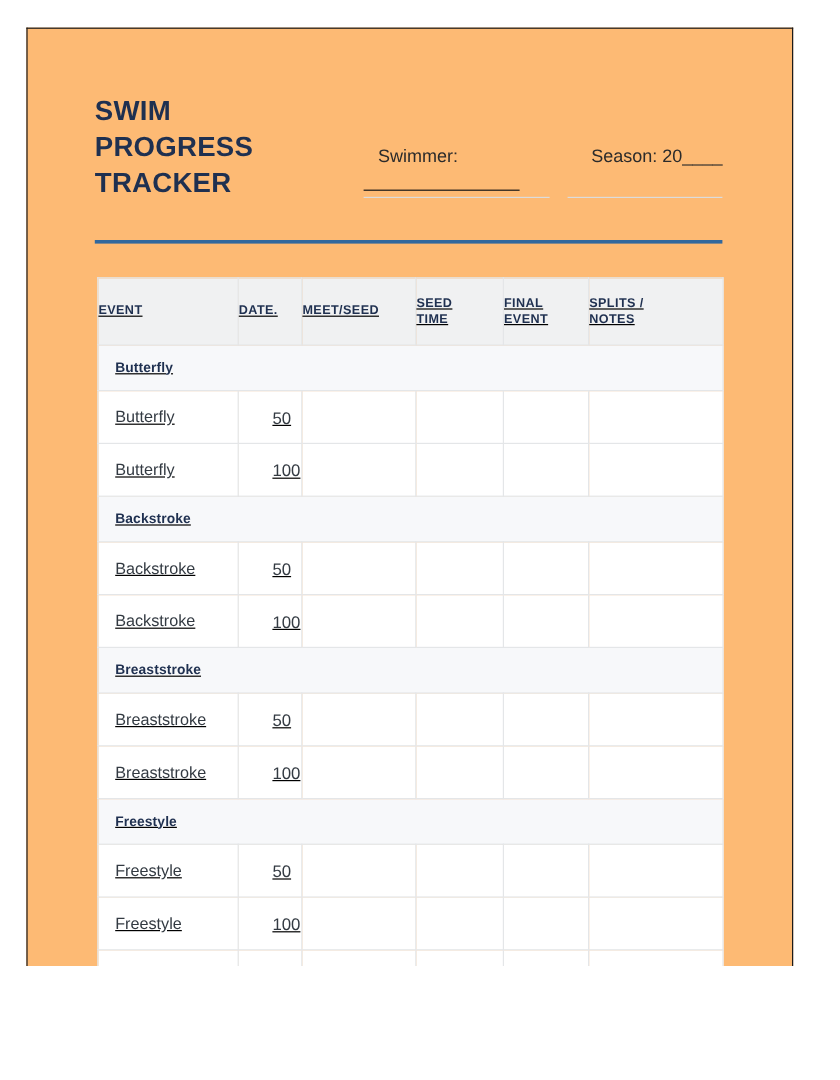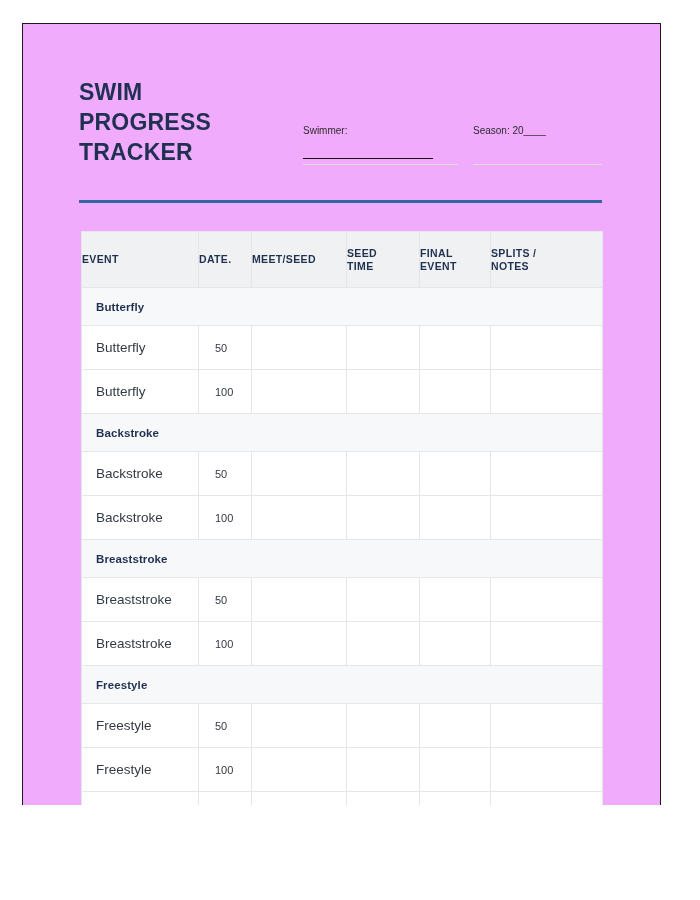--- a/index.html
+++ b/index.html
@@ -17,21 +17,21 @@
   
   .page-sheet {
     position: absolute;
     left: 22px;
     top: 23px;
     width: 639px;
     height: 782px;
     border: 1px solid #1b1b1b;
     border-bottom: none;
     box-sizing: border-box;
-    background: #f0abfc;
+    background: #fdba74;
     overflow: hidden;
   }
 
   .page-inner {
     position: relative;
     width: 100%;
     height: 100%;
   }
 
   
@@ -63,27 +63,28 @@
     left: 224px;
     top: 0;
     width: 299px;
     height: 88px;
   }
   .meta-field {
     position: absolute;
     top: 46px;
   }
   .meta-field.swimmer { left: 0; width: 155px; }
-  .meta-field.season  { left: 170px; width: 129px; }
+  .meta-field.season  { left: 170px; width: 129px; text-align: right; }
 
   .meta-label {
-    font-size: 10px;
+    font-size: 15px;
     color: #2b2b2b;
     line-height: 16px;
     white-space: nowrap;
+    margin-left: 12px;
   }
   .meta-blank-dark {
     position: absolute;
     left: 0;
     top: 35px;
     width: 130px;
     height: 0;
     border-bottom: 1.6px solid #161616;
   }
   .meta-rule-light {
@@ -107,20 +108,21 @@
 
   
   .event-table {
     position: absolute;
     left: 58px;
     top: 207px;
     width: 521px;
     border-collapse: collapse;
     table-layout: fixed;
     font-size: 13px;
+    text-decoration: underline;
   }
   .event-table col.c-event  { width: 117px; }
   .event-table col.c-dist   { width: 53px; }
   .event-table col.c-meet   { width: 95px; }
   .event-table col.c-seed   { width: 73px; }
   .event-table col.c-final  { width: 71px; }
   .event-table col.c-splits { width: 112px; }
 
   .event-table th,
   .event-table td {
@@ -156,22 +158,22 @@
   tr.data-row td {
     background: #ffffff;
     height: 43px;
   }
   td.cell-event {
     padding: 0 14px;
     font-size: 13.5px;
     color: #333a42;
   }
   td.cell-dist {
-    padding: 0 16px;
-    font-size: 11px;
+    padding: 0 28px;
+    font-size: 14px;
     color: #333a42;
   }
   td.cell-blank { }
 
   tr.tail-row td {
     background: #ffffff;
     height: 40px;
   }
 </style>
 </head>

